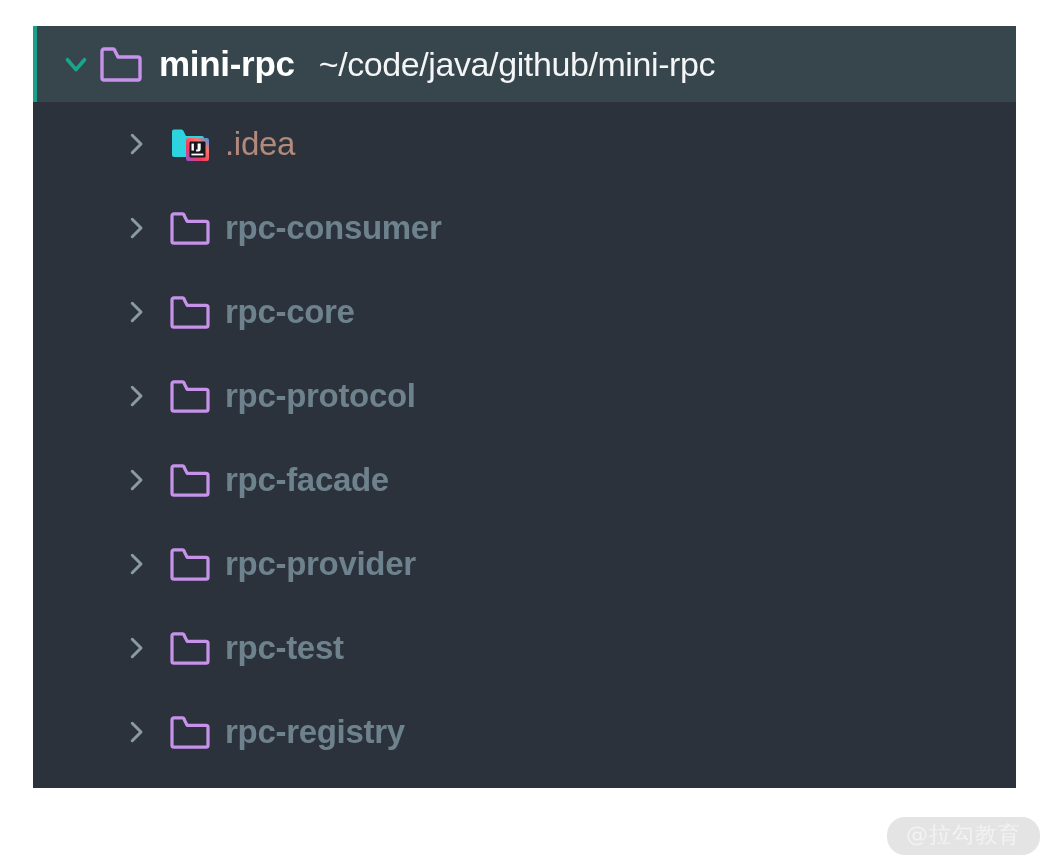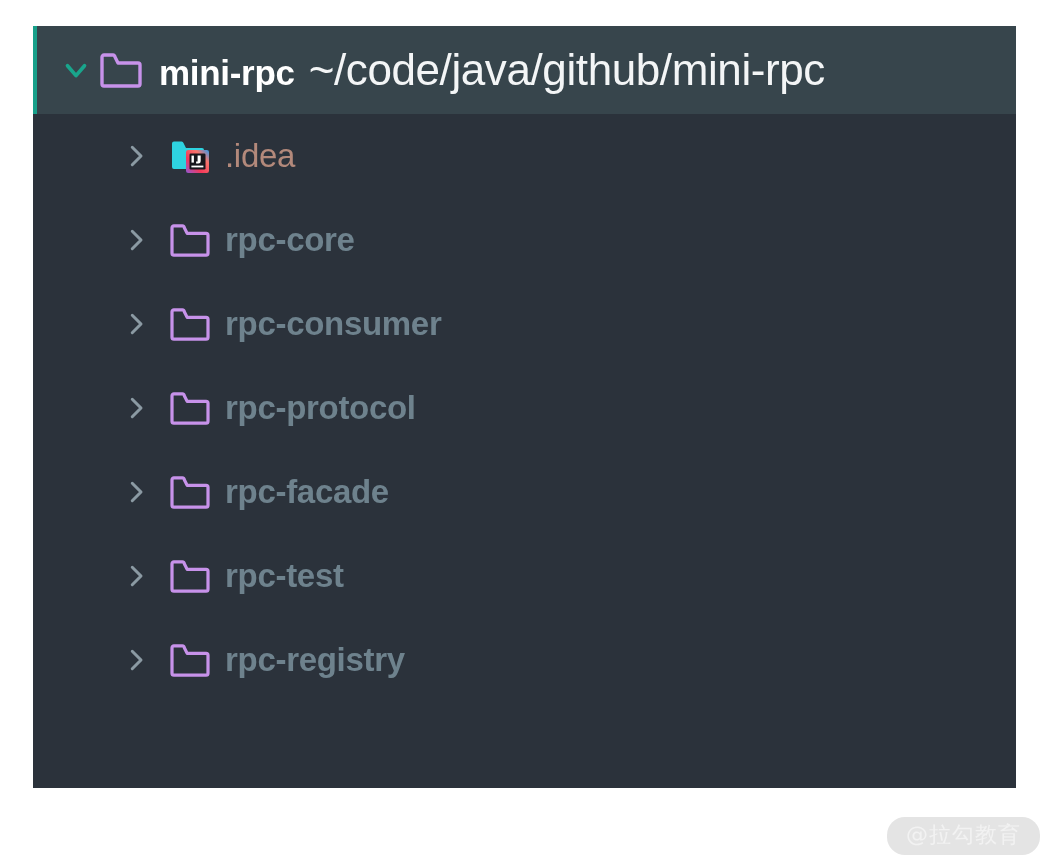--- a/index.html
+++ b/index.html
@@ -22,21 +22,21 @@
     top: 26px;
     width: 983px;
     height: 762px;
     background: #2b323b;
     overflow: hidden;
   }
 
   
   .tree-root-row {
     position: relative;
-    height: 88px;
+    height: 76px;
     background: #37454c;
     display: flex;
     align-items: center;
     box-sizing: border-box;
   }
   .tree-root-row .accent-bar {
     position: absolute;
     left: 0;
     top: 0;
     bottom: 0;
@@ -63,24 +63,24 @@
     white-space: nowrap;
     overflow: hidden;
   }
   .root-name {
     font-size: 35px;
     font-weight: bold;
     color: #ffffff;
     letter-spacing: -0.3px;
   }
   .root-path {
-    font-size: 44px;
+    font-size: 34px;
     font-weight: normal;
     color: #f3f5f6;
-    margin-left: 14px;
+    margin-left: 24px;
     letter-spacing: -0.4px;
   }
 
   
   .tree-children {
     display: block;
   }
   .tree-row {
     height: 84px;
     display: flex;
@@ -190,65 +190,78 @@
       <div class="row-chevron">
         <svg width="30" height="30" viewBox="0 0 24 24" fill="none" stroke="#8b9aa3" stroke-width="2.4" stroke-linecap="round" stroke-linejoin="round">
             <polyline points="9 5 16 12 9 19"></polyline>
           </svg>
       </div>
       <div class="row-icon">
         <svg width="42" height="36" viewBox="0 0 44 38">
             <path d="M3 10 L3 33 a2 2 0 0 0 2 2 L39 35 a2 2 0 0 0 2 -2 L41 14 a2 2 0 0 0 -2 -2 L19 12 L16 6 a2 2 0 0 0 -2 -2 L5 4 a2 2 0 0 0 -2 2 Z" fill="none" stroke="#c792ea" stroke-width="3.4" stroke-linejoin="round"></path>
           </svg>
       </div>
+      <span class="row-label">rpc-consumer</span>
+    </div>
+
+    <div class="tree-row">
+      <div class="row-chevron">
+        <svg width="30" height="30" viewBox="0 0 24 24" fill="none" stroke="#8b9aa3" stroke-width="2.4" stroke-linecap="round" stroke-linejoin="round">
+            <polyline points="9 5 16 12 9 19"></polyline>
+          </svg>
+      </div>
+      <div class="row-icon">
+        <svg width="42" height="36" viewBox="0 0 44 38">
+            <path d="M3 10 L3 33 a2 2 0 0 0 2 2 L39 35 a2 2 0 0 0 2 -2 L41 14 a2 2 0 0 0 -2 -2 L19 12 L16 6 a2 2 0 0 0 -2 -2 L5 4 a2 2 0 0 0 -2 2 Z" fill="none" stroke="#c792ea" stroke-width="3.4" stroke-linejoin="round"></path>
+          </svg>
+      </div>
       <span class="row-label">rpc-core</span>
     </div>
 
     <div class="tree-row">
       <div class="row-chevron">
         <svg width="30" height="30" viewBox="0 0 24 24" fill="none" stroke="#8b9aa3" stroke-width="2.4" stroke-linecap="round" stroke-linejoin="round">
             <polyline points="9 5 16 12 9 19"></polyline>
           </svg>
       </div>
       <div class="row-icon">
         <svg width="42" height="36" viewBox="0 0 44 38">
             <path d="M3 10 L3 33 a2 2 0 0 0 2 2 L39 35 a2 2 0 0 0 2 -2 L41 14 a2 2 0 0 0 -2 -2 L19 12 L16 6 a2 2 0 0 0 -2 -2 L5 4 a2 2 0 0 0 -2 2 Z" fill="none" stroke="#c792ea" stroke-width="3.4" stroke-linejoin="round"></path>
           </svg>
       </div>
-      <span class="row-label">rpc-consumer</span>
-    </div>
-
-    <div class="tree-row">
-      <div class="row-chevron">
-        <svg width="30" height="30" viewBox="0 0 24 24" fill="none" stroke="#8b9aa3" stroke-width="2.4" stroke-linecap="round" stroke-linejoin="round">
-            <polyline points="9 5 16 12 9 19"></polyline>
-          </svg>
-      </div>
-      <div class="row-icon">
-        <svg width="42" height="36" viewBox="0 0 44 38">
-            <path d="M3 10 L3 33 a2 2 0 0 0 2 2 L39 35 a2 2 0 0 0 2 -2 L41 14 a2 2 0 0 0 -2 -2 L19 12 L16 6 a2 2 0 0 0 -2 -2 L5 4 a2 2 0 0 0 -2 2 Z" fill="none" stroke="#c792ea" stroke-width="3.4" stroke-linejoin="round"></path>
-          </svg>
-      </div>
       <span class="row-label">rpc-protocol</span>
     </div>
 
     <div class="tree-row">
       <div class="row-chevron">
         <svg width="30" height="30" viewBox="0 0 24 24" fill="none" stroke="#8b9aa3" stroke-width="2.4" stroke-linecap="round" stroke-linejoin="round">
             <polyline points="9 5 16 12 9 19"></polyline>
           </svg>
       </div>
       <div class="row-icon">
         <svg width="42" height="36" viewBox="0 0 44 38">
             <path d="M3 10 L3 33 a2 2 0 0 0 2 2 L39 35 a2 2 0 0 0 2 -2 L41 14 a2 2 0 0 0 -2 -2 L19 12 L16 6 a2 2 0 0 0 -2 -2 L5 4 a2 2 0 0 0 -2 2 Z" fill="none" stroke="#c792ea" stroke-width="3.4" stroke-linejoin="round"></path>
           </svg>
       </div>
       <span class="row-label">rpc-facade</span>
     </div>
 
+    <div class="tree-row">
+      <div class="row-chevron">
+        <svg width="30" height="30" viewBox="0 0 24 24" fill="none" stroke="#8b9aa3" stroke-width="2.4" stroke-linecap="round" stroke-linejoin="round">
+            <polyline points="9 5 16 12 9 19"></polyline>
+          </svg>
+      </div>
+      <div class="row-icon">
+        <svg width="42" height="36" viewBox="0 0 44 38">
+            <path d="M3 10 L3 33 a2 2 0 0 0 2 2 L39 35 a2 2 0 0 0 2 -2 L41 14 a2 2 0 0 0 -2 -2 L19 12 L16 6 a2 2 0 0 0 -2 -2 L5 4 a2 2 0 0 0 -2 2 Z" fill="none" stroke="#c792ea" stroke-width="3.4" stroke-linejoin="round"></path>
+          </svg>
+      </div>
+      <span class="row-label">rpc-provider</span>
+    </div>
 
     <div class="tree-row">
       <div class="row-chevron">
         <svg width="30" height="30" viewBox="0 0 24 24" fill="none" stroke="#8b9aa3" stroke-width="2.4" stroke-linecap="round" stroke-linejoin="round">
             <polyline points="9 5 16 12 9 19"></polyline>
           </svg>
       </div>
       <div class="row-icon">
         <svg width="42" height="36" viewBox="0 0 44 38">
             <path d="M3 10 L3 33 a2 2 0 0 0 2 2 L39 35 a2 2 0 0 0 2 -2 L41 14 a2 2 0 0 0 -2 -2 L19 12 L16 6 a2 2 0 0 0 -2 -2 L5 4 a2 2 0 0 0 -2 2 Z" fill="none" stroke="#c792ea" stroke-width="3.4" stroke-linejoin="round"></path>

